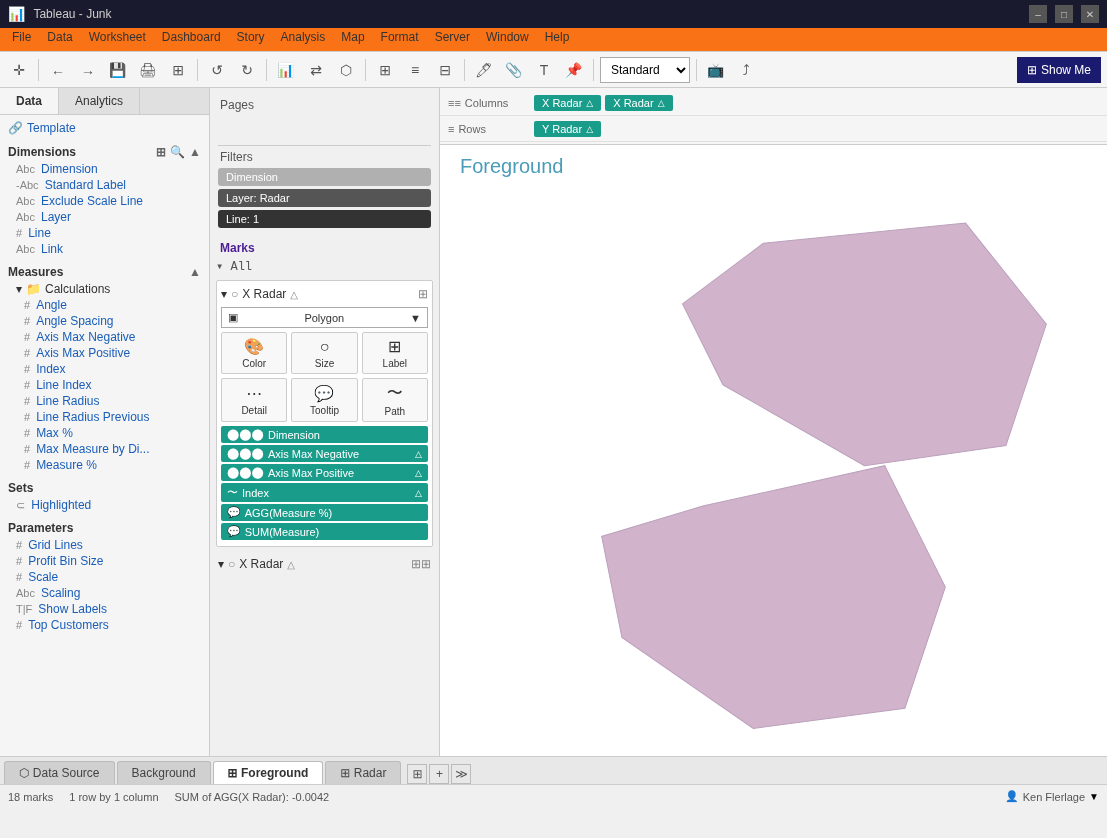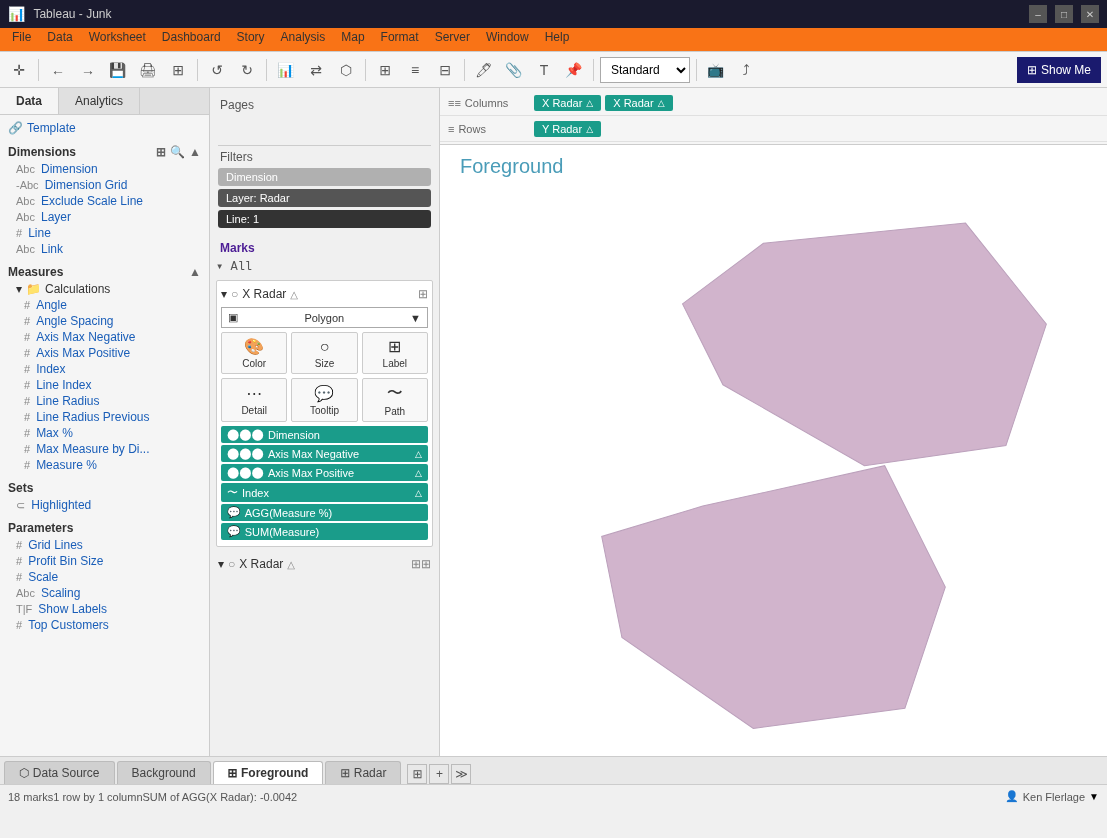--- a/index.html
+++ b/index.html
@@ -307,21 +307,21 @@
       background: #f0f0f0;
       height: 24px;
       display: flex;
       align-items: center;
       padding: 0 8px;
       font-size: 11px;
       color: #555;
       border-top: 1px solid #ccc;
       justify-content: space-between;
     }
-    .status-left { display: flex; align-items: center; }
+    .status-left { display: flex; align-items: center; gap: 16px; }
     .status-right { display: flex; align-items: center; gap: 4px; }
 
     
     ::-webkit-scrollbar { width: 8px; height: 8px; }
     ::-webkit-scrollbar-track { background: #f0f0f0; }
     ::-webkit-scrollbar-thumb { background: #c0c0c0; border-radius: 4px; }
     .triangle-delta { font-size: 9px; }
   </style>
 </head>
 <body>
@@ -412,21 +412,21 @@
           <span>▲</span>
         </div>
       </div>
       <div>
         <div class="dim-item">
           <span class="prefix">Abc</span>
           <span>Dimension</span>
         </div>
         <div class="dim-item">
           <span class="prefix">-Abc</span>
-          <span>Dimension Grid</span>
+          <span>Standard Label</span>
         </div>
         <div class="dim-item">
           <span class="prefix">Abc</span>
           <span>Exclude Scale Line</span>
         </div>
         <div class="dim-item">
           <span class="prefix">Abc</span>
           <span>Layer</span>
         </div>
         <div class="dim-item">

